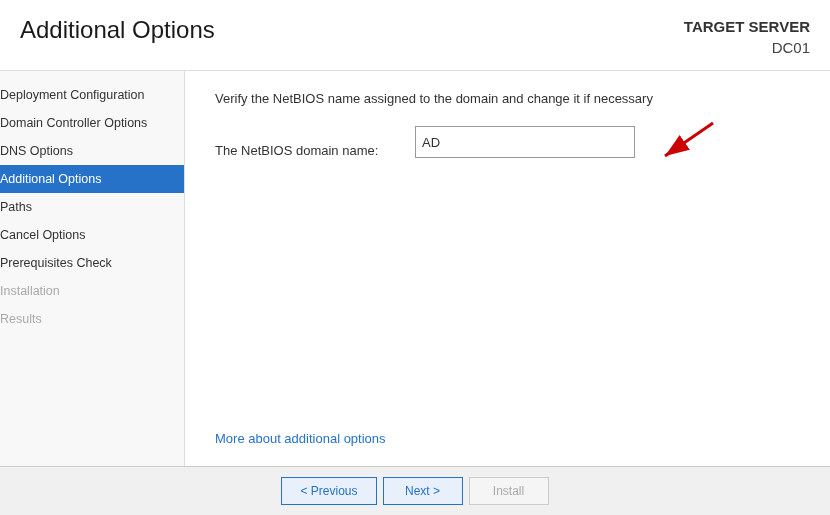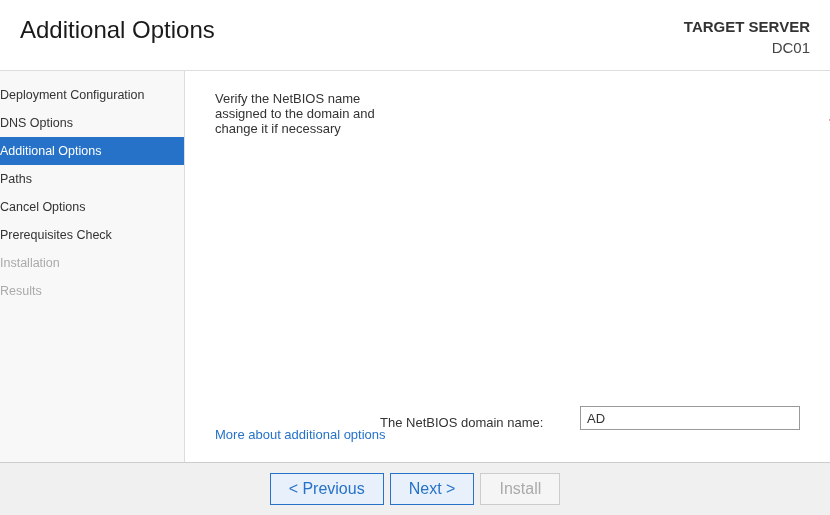--- a/index.html
+++ b/index.html
@@ -73,21 +73,21 @@
       color: #aaa;
       cursor: default;
     }
 
     .content-area {
       flex: 1;
       background: white;
       padding: 20px 30px;
       position: relative;
       display: flex;
-      flex-direction: row;
+      flex-direction: column;
     }
 
     .content-description {
       font-size: 13px;
       color: #333;
       margin-bottom: 20px;
     }
 
     .form-row {
       display: flex;
@@ -98,21 +98,21 @@
 
     .form-label {
       font-size: 13px;
       color: #333;
       width: 200px;
       flex-shrink: 0;
     }
 
     .form-input {
       width: 220px;
-      height: 24px;
+      height: 32px;
       border: 1px solid #999;
       padding: 2px 6px;
       font-size: 13px;
       color: #333;
       background: white;
       outline: none;
     }
 
     .arrow-indicator {
       position: absolute;
@@ -140,21 +140,21 @@
       padding: 10px 20px;
       display: flex;
       justify-content: center;
       align-items: center;
       gap: 6px;
       flex-shrink: 0;
     }
 
     .footer-btn {
       padding: 6px 18px;
-      font-size: 16px;
+      font-size: 12px;
       border: 1px solid #aaa;
       background: #f5f5f5;
       color: #333;
       cursor: pointer;
       min-width: 80px;
       text-align: center;
     }
 
     .footer-btn.primary {
       background: #e8f0fb;
@@ -177,20 +177,23 @@
   <div class="target-server">
     <div class="label">TARGET SERVER</div>
     <div>DC01</div>
   </div>
 </div>
 
 <div class="main-content">
   <div class="sidebar">
     <div class="sidebar-item">
       <span>Deployment Configuration</span>
+    </div>
+    <div class="sidebar-item">
+      <span>Domain Controller Options</span>
     </div>
     <div class="sidebar-item" style="">
       <span>DNS Options</span>
     </div>
     <div class="sidebar-item active">
       <span>Additional Options</span>
     </div>
     <div class="sidebar-item">
       <span>Paths</span>
     </div>

